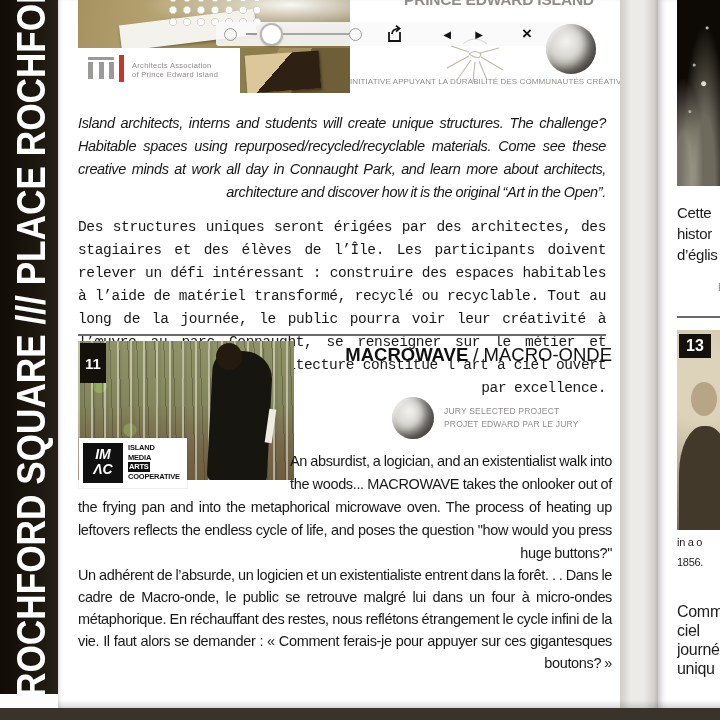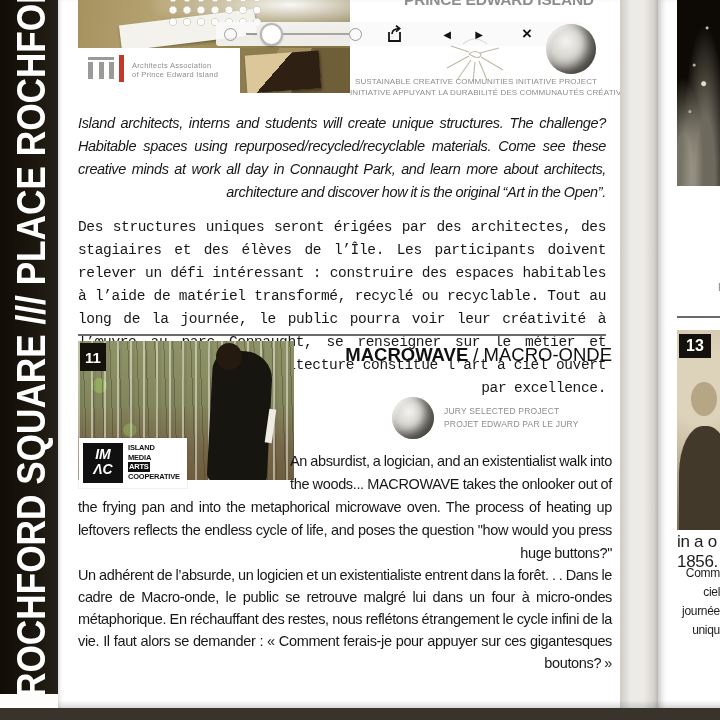--- a/index.html
+++ b/index.html
@@ -91,21 +91,21 @@
             repeating-linear-gradient(88deg,rgba(58,54,38,.38) 0 1px,rgba(0,0,0,0) 1px 9px),
             radial-gradient(circle at 10% 32%,rgba(160,205,95,.5) 0 7px,rgba(0,0,0,0) 8px),
             radial-gradient(circle at 24% 64%,rgba(150,195,90,.45) 0 6px,rgba(0,0,0,0) 7px),
             radial-gradient(circle at 6% 80%,rgba(170,210,110,.4) 0 5px,rgba(0,0,0,0) 6px),
             linear-gradient(180deg,#8f9468 0%,#83865c 45%,#77684a 75%,#6d5c3e 100%);}
   .hiker{position:absolute;right:24px;top:10px;width:60px;height:132px;background:#17150f;
          border-radius:20px 28px 8px 8px;transform:rotate(3deg);}
   .hiker-head{position:absolute;right:52px;top:2px;width:26px;height:27px;border-radius:50%;background:#241a10;}
   .hiker-shirt{position:absolute;right:20px;top:68px;width:7px;height:34px;background:#efece4;transform:rotate(8deg);}
   .badge{background:#14110d;color:#fff;font-weight:bold;display:flex;align-items:center;justify-content:center;}
-  .badge-11{left:22px;top:343px;width:26px;height:28px;font-size:15px;}
+  .badge-11{left:22px;top:343px;width:26px;height:40px;font-size:15px;}
 
   .imac{left:21px;top:438px;width:108px;height:50px;background:#fff;box-shadow:0 0 0 1px rgba(0,0,0,.06);}
   .imac-mark{position:absolute;left:4px;top:5px;width:40px;height:40px;background:#101010;color:#fff;
              font-weight:bold;font-style:italic;font-size:14px;line-height:15px;text-align:center;padding-top:4px;box-sizing:border-box;}
   .imac-lines{position:absolute;left:49px;top:5px;font-weight:bold;font-size:7.5px;line-height:9.5px;
               letter-spacing:-.2px;color:#101010;}
   .imac-lines .inv{background:#101010;color:#fff;display:inline-block;padding:0 1px;}
 
   .title11{left:240px;top:344px;width:314px;text-align:right;font-size:18.5px;white-space:nowrap;color:#101010;}
   .title11 .bold{font-weight:bold;}
@@ -131,22 +131,22 @@
   .frag{color:#1d1d1d;white-space:nowrap;overflow:hidden;}
   .frag-top{left:19px;top:202px;width:43px;font-size:15px;line-height:21px;letter-spacing:-.3px;}
   .empla{left:19px;top:281px;width:22px;font-size:10.5px;letter-spacing:.4px;color:#8f8d8a;overflow:hidden;white-space:nowrap;padding-left:41px;}
   .divider-r{left:19px;top:316px;width:43px;}
   .photo13{left:19px;top:330px;width:43px;height:200px;overflow:hidden;
            background:radial-gradient(circle at 60% 28%,#ddd2ba 0 24%,rgba(0,0,0,0) 62%),
                       linear-gradient(180deg,#cfc3aa,#b4a78c 68%,#7a6d58);}
   .bust{position:absolute;left:2px;top:96px;width:52px;height:104px;background:#43392b;border-radius:46% 46% 0 0;}
   .face{position:absolute;left:14px;top:52px;width:26px;height:34px;border-radius:50%;background:#b7a685;}
   .badge-13{left:21px;top:334px;width:32px;height:24px;font-size:16px;}
-  .frag-caption{left:19px;top:532px;width:43px;font-size:17px;line-height:20px;letter-spacing:-.3px;}
-  .frag-bottom{left:19px;top:564px;width:43px;font-size:12px;line-height:19px;letter-spacing:-.3px;text-align:right;}
+  .frag-caption{left:19px;top:532px;width:43px;font-size:11px;line-height:20px;letter-spacing:-.3px;}
+  .frag-bottom{left:19px;top:602px;width:43px;font-size:16px;line-height:19px;letter-spacing:-.3px;}
 </style>
 </head>
 <body>
 
 <div class="screen">
 
   <div class="abs page-left">
 
     <div class="abs photo-main">
       <div class="plinth"></div>
@@ -200,21 +200,20 @@
         <circle cx="40" cy="26" r="7" stroke="#aaa astronomy" stroke-opacity="0"></circle>
         <path d="M34 24 q6 -5 12 0 q-1 7 -12 0"></path>
         <path d="M34 26 L12 38 M36 30 L22 50 M40 32 L38 52 M44 31 L52 50 M46 27 L68 40 M45 23 L64 18 M34 22 L16 16"></path>
         <path d="M28 14 q12 -10 24 0" stroke-opacity=".5"></path>
       </g>
     </svg>
 
     <div class="abs moon moon-top"></div>
 
     <div class="abs program-caption">
-      <div>SUSTAINABLE CREATIVE COMMUNITIES INITIATIVE PROJECT</div>
       <div>INITIATIVE APPUYANT LA DURABILITÉ DES COMMUNAUTÉS CRÉATIVES</div>
     </div>
 
     <div class="abs para para-en1">Island architects, interns and students will create unique structures. The challenge? Habitable spaces using repurposed/recycled/recyclable materials. Come see these creative minds at work all day in Connaught Park, and learn more about architects, architecture and discover how it is the original “Art in the Open”.</div>
     <div class="abs para para-fr1">Des structures uniques seront érigées par des architectes, des stagiaires et des élèves de l’Île. Les participants doivent relever un défi intéressant : construire des espaces habitables à l’aide de matériel transformé, recyclé ou recyclable. Tout au long de la journée, le public pourra voir leur créativité à l’œuvre au parc Connaught, se renseigner sur le métier et découvrir pourquoi l’architecture constitue l’art à ciel ouvert par excellence.</div>
     <div class="abs divider divider1"></div>
 
     <div class="abs forest">
       <div class="hiker"></div>
       <div class="hiker-head"></div>
@@ -250,20 +249,25 @@
         <span class="para-inline">An absurdist, a logician, and an existentialist walk into the woods... MACROWAVE takes the onlooker out of the frying pan and into the metaphorical microwave oven. The process of heating up leftovers reflects the endless cycle of life, and poses the question "how would you press huge buttons?"</span>
     </div>
 
     <div class="abs para para-fr2">Un adhérent de l’absurde, un logicien et un existentialiste entrent dans la forêt. . . Dans le cadre de Macro-onde, le public se retrouve malgré lui dans un four à micro-ondes métaphorique. En réchauffant des restes, nous reflétons étrangement le cycle infini de la vie. Il faut alors se demander : « Comment ferais-je pour appuyer sur ces gigantesques boutons? »</div>
   </div>
 
   <div class="abs gutter"></div>
 
   <div class="abs page-right">
     <div class="abs night"></div>
+    <div class="abs frag frag-top">
+      <div>Cette</div>
+      <div>histor</div>
+      <div>d’églis</div>
+    </div>
     <div class="abs empla">EMPLA</div>
     <div class="abs divider divider-r"></div>
     <div class="abs photo13">
       <div class="bust"></div>
       <div class="face"></div>
     </div>
     <div class="abs badge badge-13">13</div>
     <div class="abs frag frag-caption">
       <div>in a o</div>
       <div>1856.</div>

